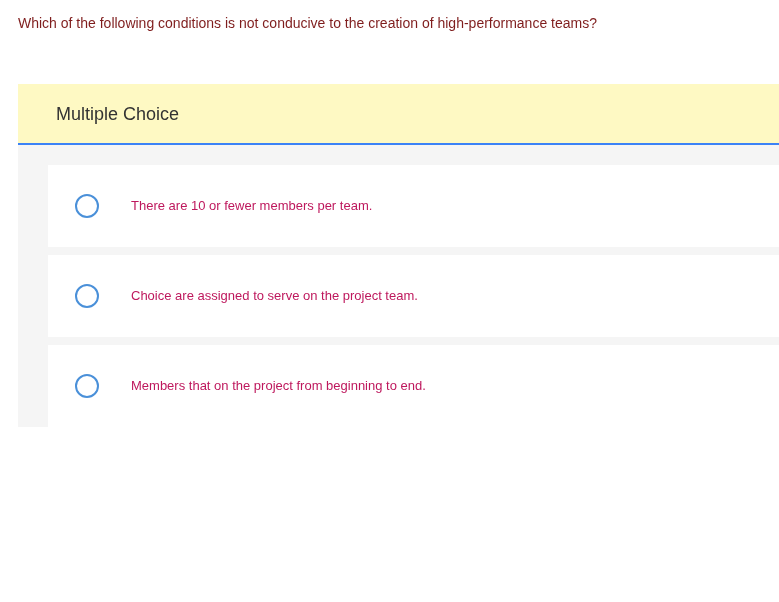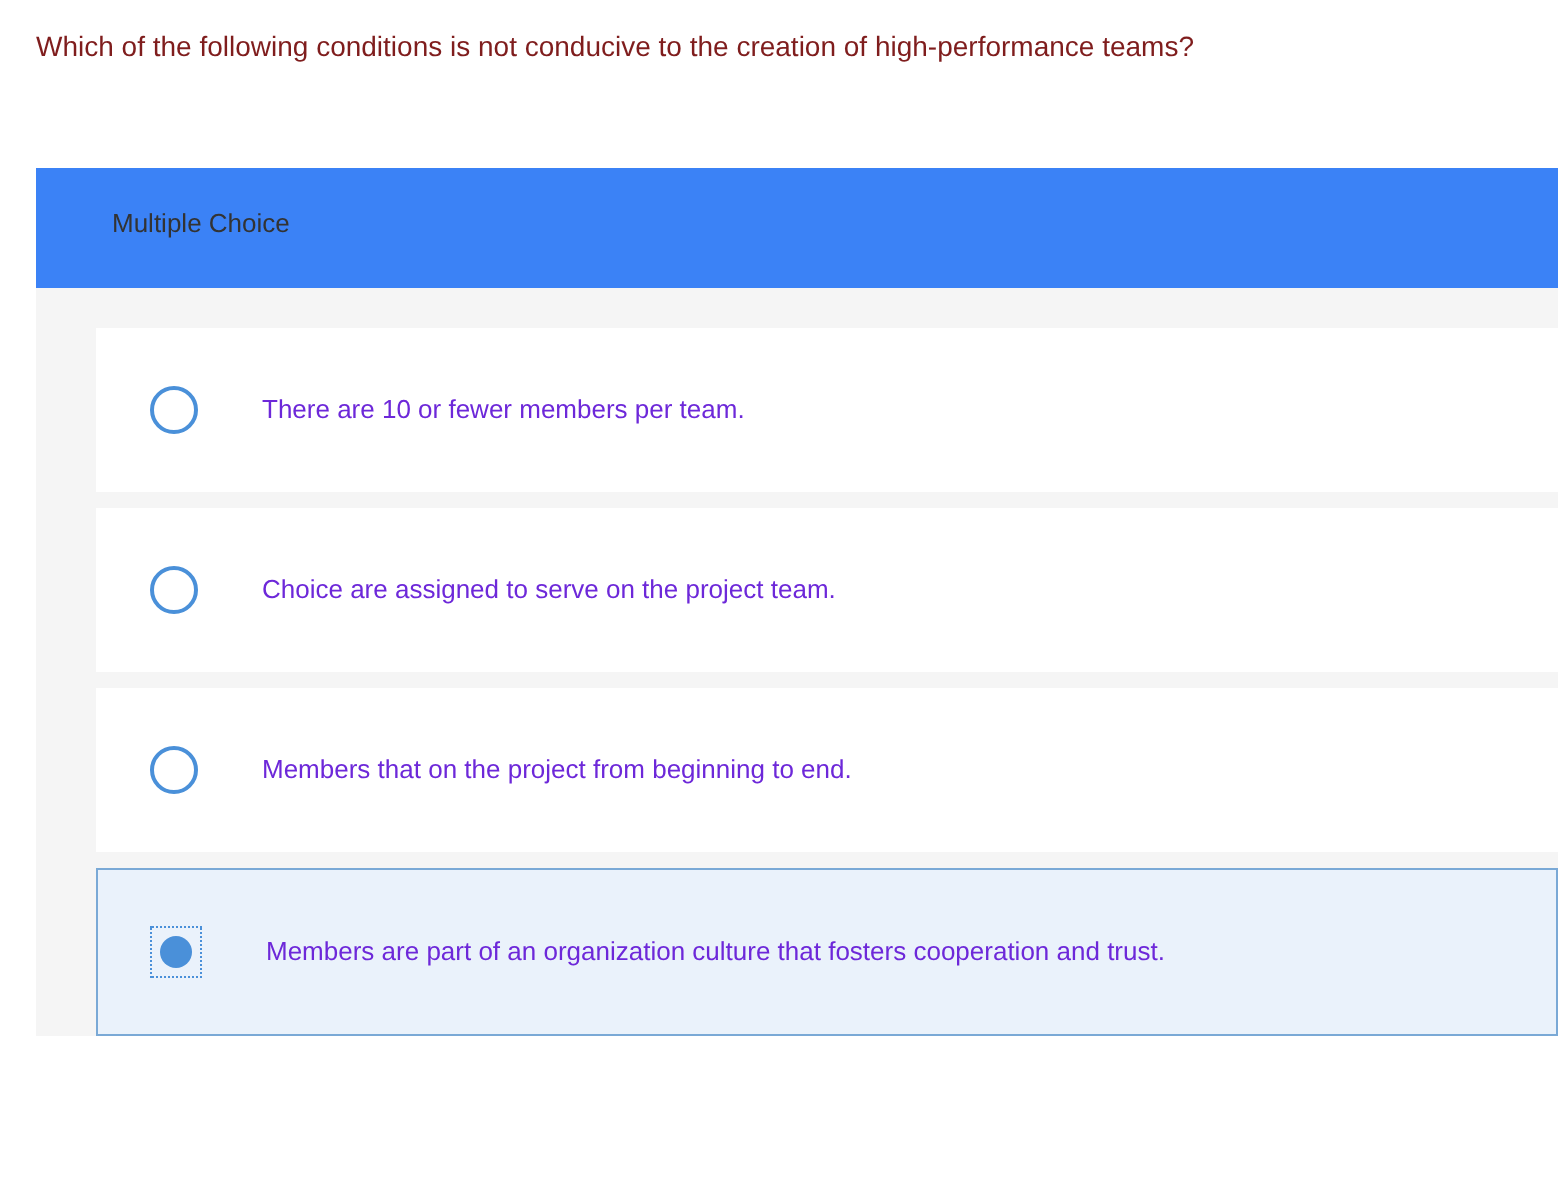--- a/index.html
+++ b/index.html
@@ -19,25 +19,25 @@
       color: #7f1d1d;
       padding: 14px 18px 0 18px;
       line-height: 1.4;
     }
     .mc-container {
       margin-top: 50px;
       margin-left: 18px;
       background: #f5f5f5;
     }
     .mc-header {
-      font-size: 13px;
+      font-size: 18px;
       color: #333333;
       padding: 20px 0 18px 38px;
-      background: #3b82f6;
-      border-bottom: 7px solid #3b82f6;
+      background: #fef9c3;
+      border-bottom: 2px solid #3b82f6;
     }
     .options-wrap {
       padding-top: 12px;
       background: #f5f5f5;
     }
     .option {
       background: #ffffff;
       margin: 8px 0 8px 30px;
       padding: 28px 0 28px 26px;
       display: flex;
@@ -70,21 +70,21 @@
     .radio.selected-radio::after {
       content: "";
       width: 16px;
       height: 16px;
       background: #4a90d9;
       border-radius: 50%;
       display: block;
     }
     .option-label {
       font-size: 13px;
-      color: #6d28d9;
+      color: #be185d;
     }
   </style>
 </head>
 <body>
 
 <div class="question-text">Which of the following conditions is not conducive to the creation of high-performance teams?</div>
 
 <div class="mc-container">
   <div class="mc-header">Multiple Choice</div>
   <div class="options-wrap">
@@ -97,20 +97,16 @@
     <div class="option">
       <div class="radio"></div>
       <div class="option-label">Choice are assigned to serve on the project team.</div>
     </div>
 
     <div class="option">
       <div class="radio"></div>
       <div class="option-label">Members that on the project from beginning to end.</div>
     </div>
 
-    <div class="option selected">
-      <div class="radio selected-radio"></div>
-      <div class="option-label">Members are part of an organization culture that fosters cooperation and trust.</div>
-    </div>
 
 
   </div>
 </div>
 
 </body></html>

